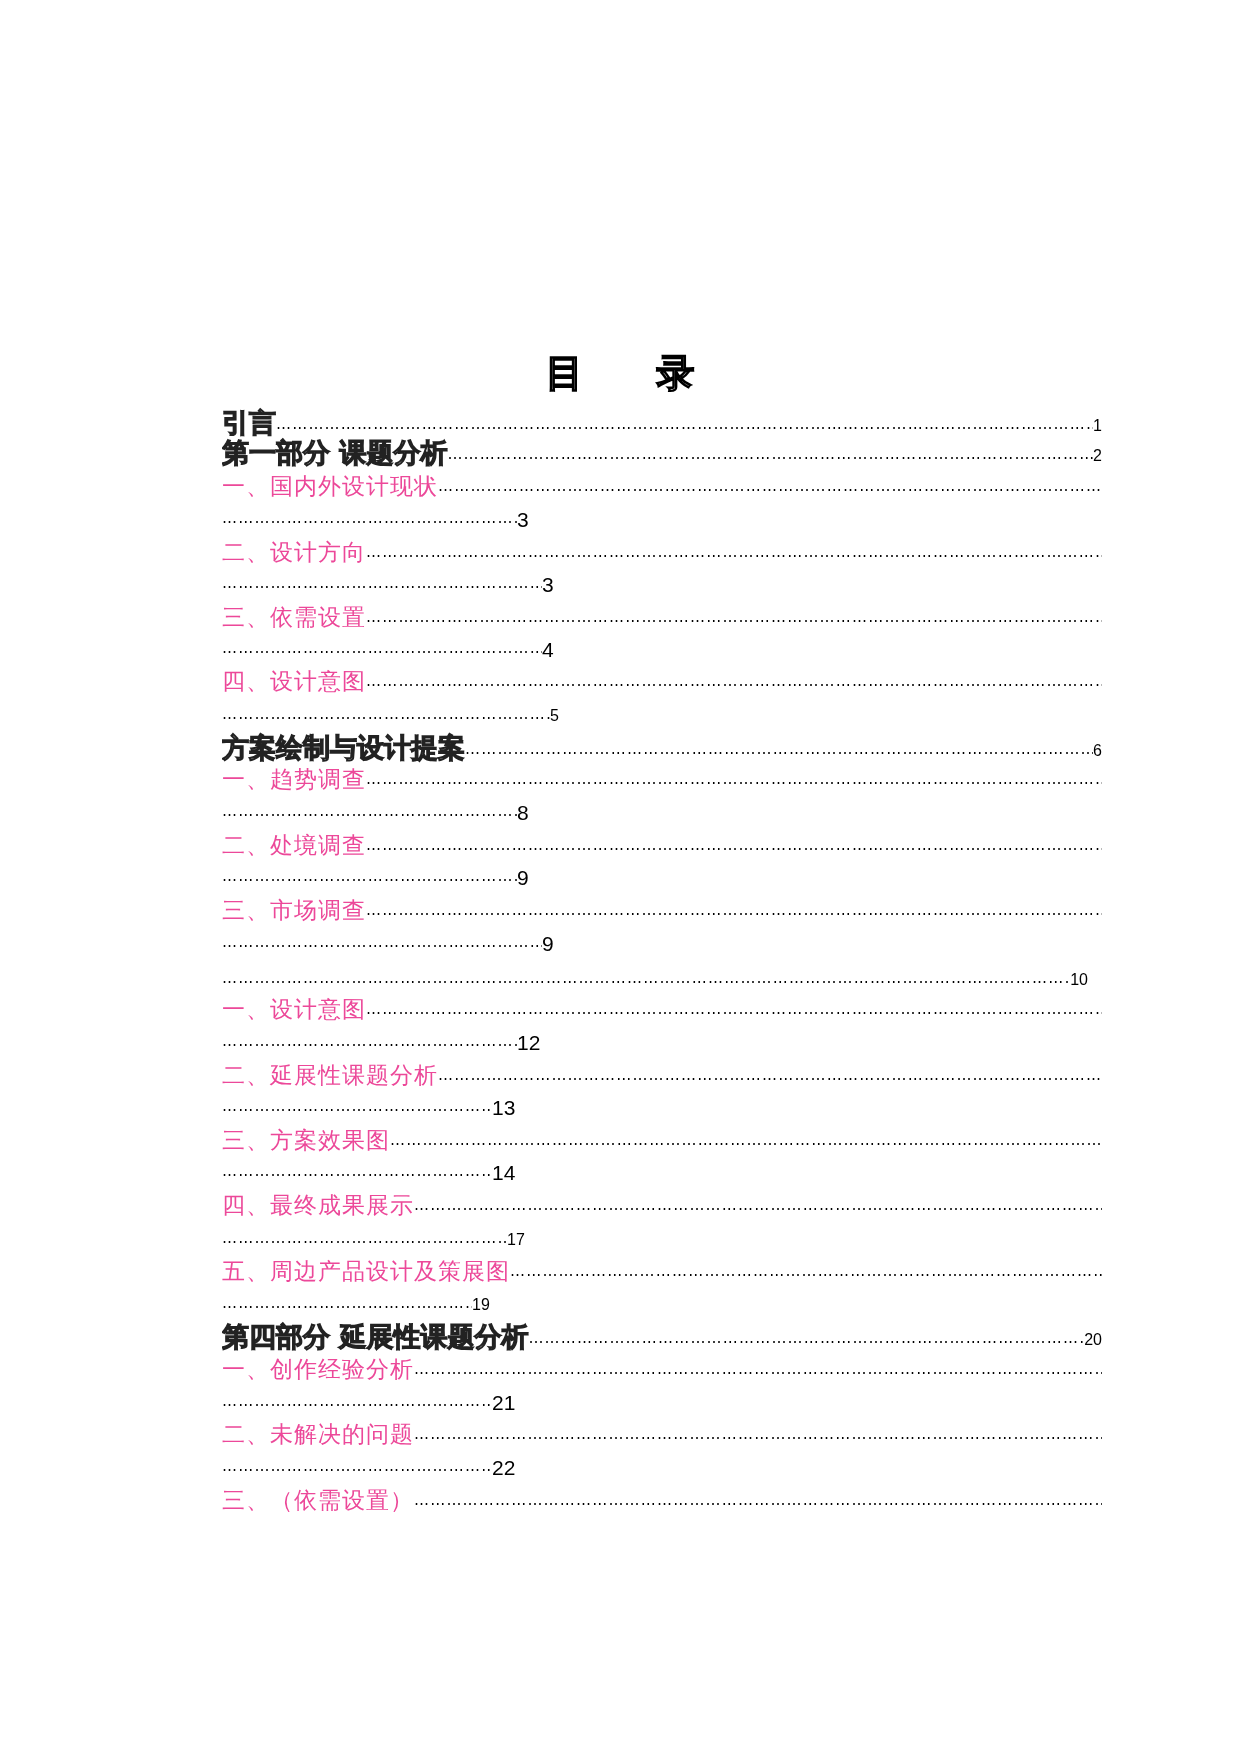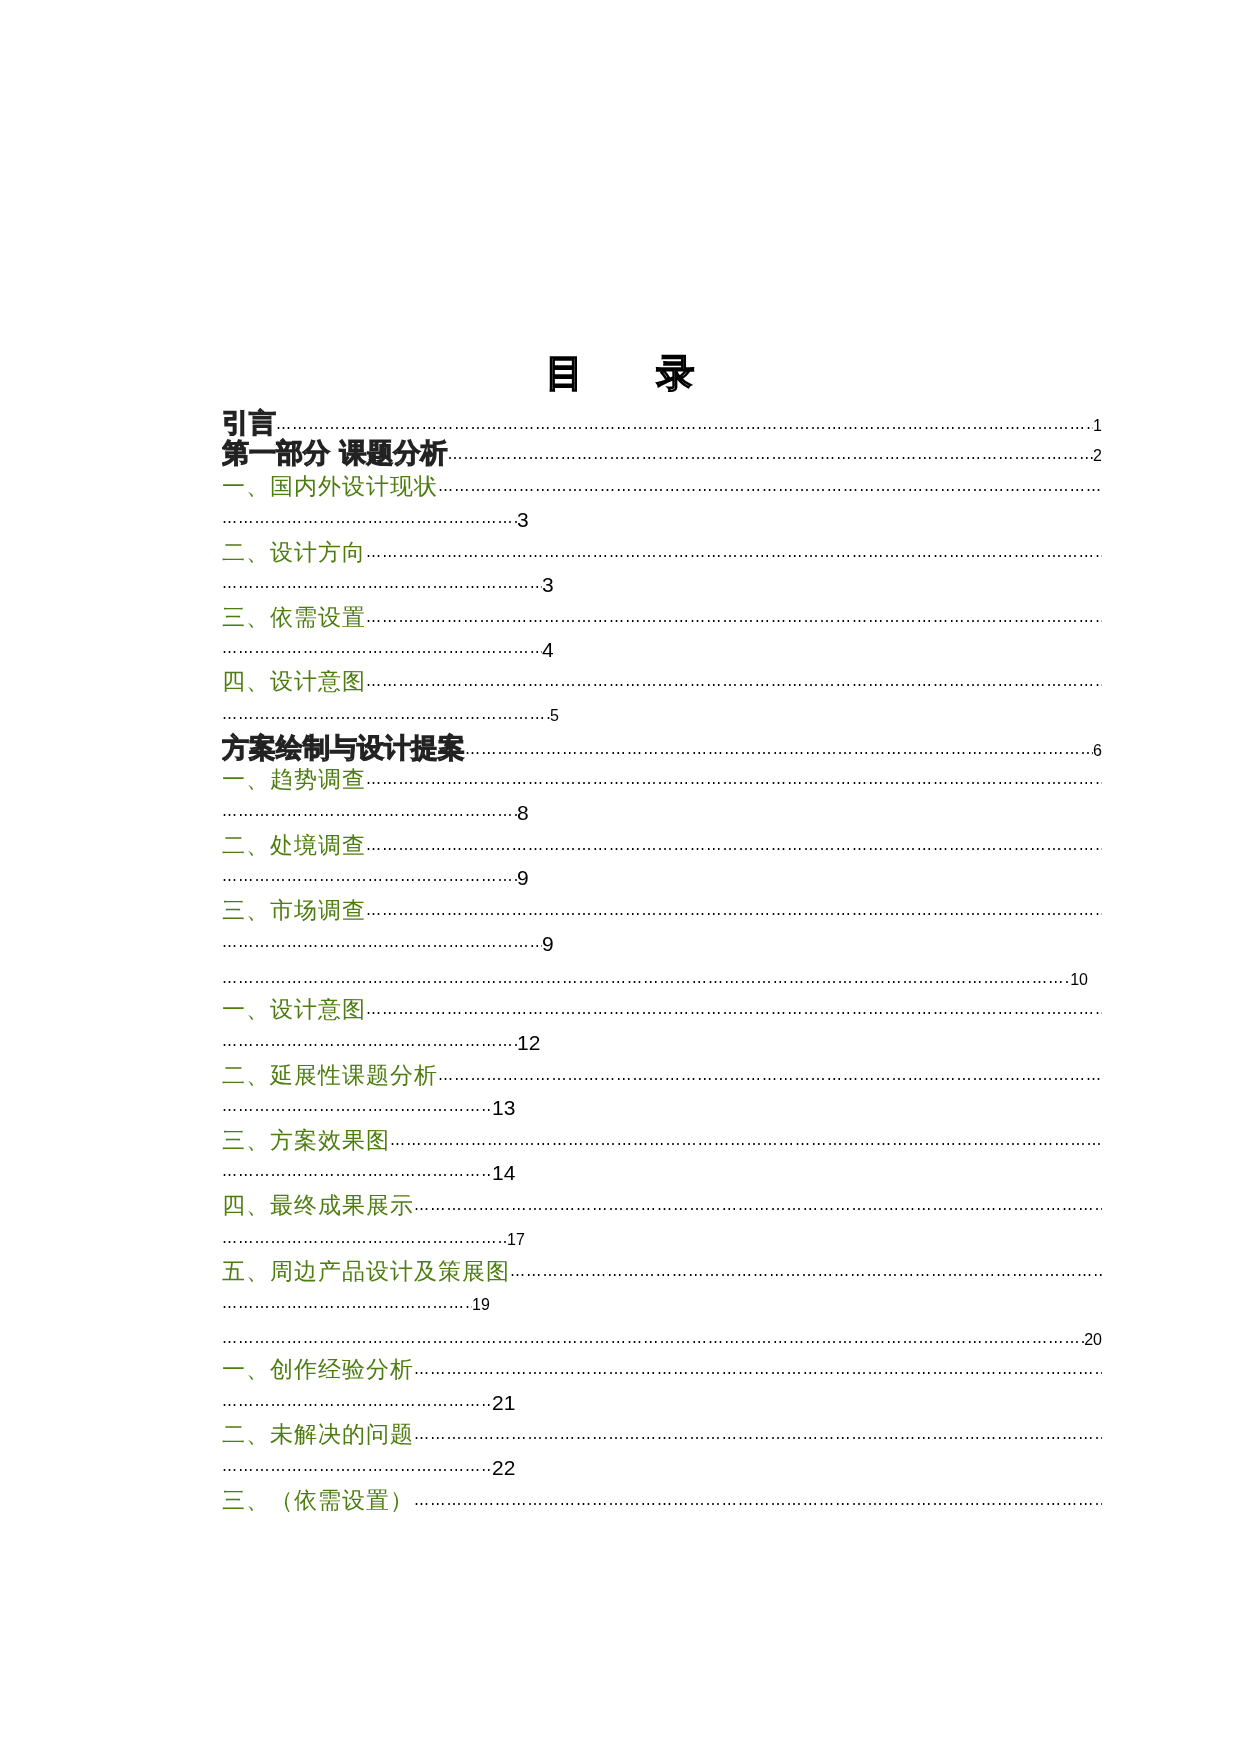--- a/index.html
+++ b/index.html
@@ -5,21 +5,21 @@
   html, body { margin:0; padding:0; background:#ffffff; }
   body { width:1240px; height:1754px; position:relative; overflow:hidden;
          font-family:"DejaVu Sans", "Liberation Sans", sans-serif; color:#000; }
   .title { position:absolute; left:0; width:1240px; top:348px; text-align:center;
            font-size:38px; font-weight:bold; letter-spacing:30px; padding-left:30px; box-sizing:border-box;
            color:#fff; -webkit-text-stroke:1.3px #000; }
   .line { position:absolute; left:222px; width:880px; height:34px; white-space:nowrap; overflow:hidden;
           display:flex; align-items:flex-end; }
   .heading .txt { font-size:27px; font-weight:bold; color:#fff; -webkit-text-stroke:1.1px #222;
                   line-height:30px; flex:none; }
-  .sub .txt { font-size:23px; color:#4d7c0f; line-height:28px; flex:none; letter-spacing:1px; }
+  .sub .txt { font-size:23px; color:#ec4899; line-height:28px; flex:none; letter-spacing:1px; }
   .dots { flex:1 1 auto; overflow:hidden; font-size:15px; letter-spacing:1.2px; line-height:18px;
           padding-bottom:5px; color:#000; }
   .dots::before { content:"…………………………………………………………………………………………………………………………………………………………………………………………………………………………"; }
   .wrap { justify-content:flex-start; }
   .wrap .dots { flex:none; }
   .pg { flex:none; font-family:"Liberation Sans", sans-serif; color:#000; line-height:20px; padding-bottom:2px; }
   .pg.big { font-size:21px; }
   .pg.small { font-size:16px; }
   .red { color:#e8141b; }
   .lead { flex:none; }
@@ -156,20 +156,21 @@
   <div class="line sub" style="top:1251px">
     <span class="txt">五、周边产品设计及策展图</span>
     <span class="dots"></span>
   </div>
   <div class="line sub wrap" style="top:1283px">
     <span class="dots" style="width:250px"></span>
     <span class="pg small">19</span>
   </div>
 
   <div class="line heading" style="top:1318px">
+    <span class="txt">第四部分  延展性课题分析</span>
     <span class="dots"></span>
     <span class="pg small">20</span>
   </div>
 
   <div class="line sub" style="top:1349px">
     <span class="txt">一、创作经验分析</span>
     <span class="dots"></span>
   </div>
   <div class="line sub wrap" style="top:1381px">
     <span class="dots" style="width:270px"></span>

